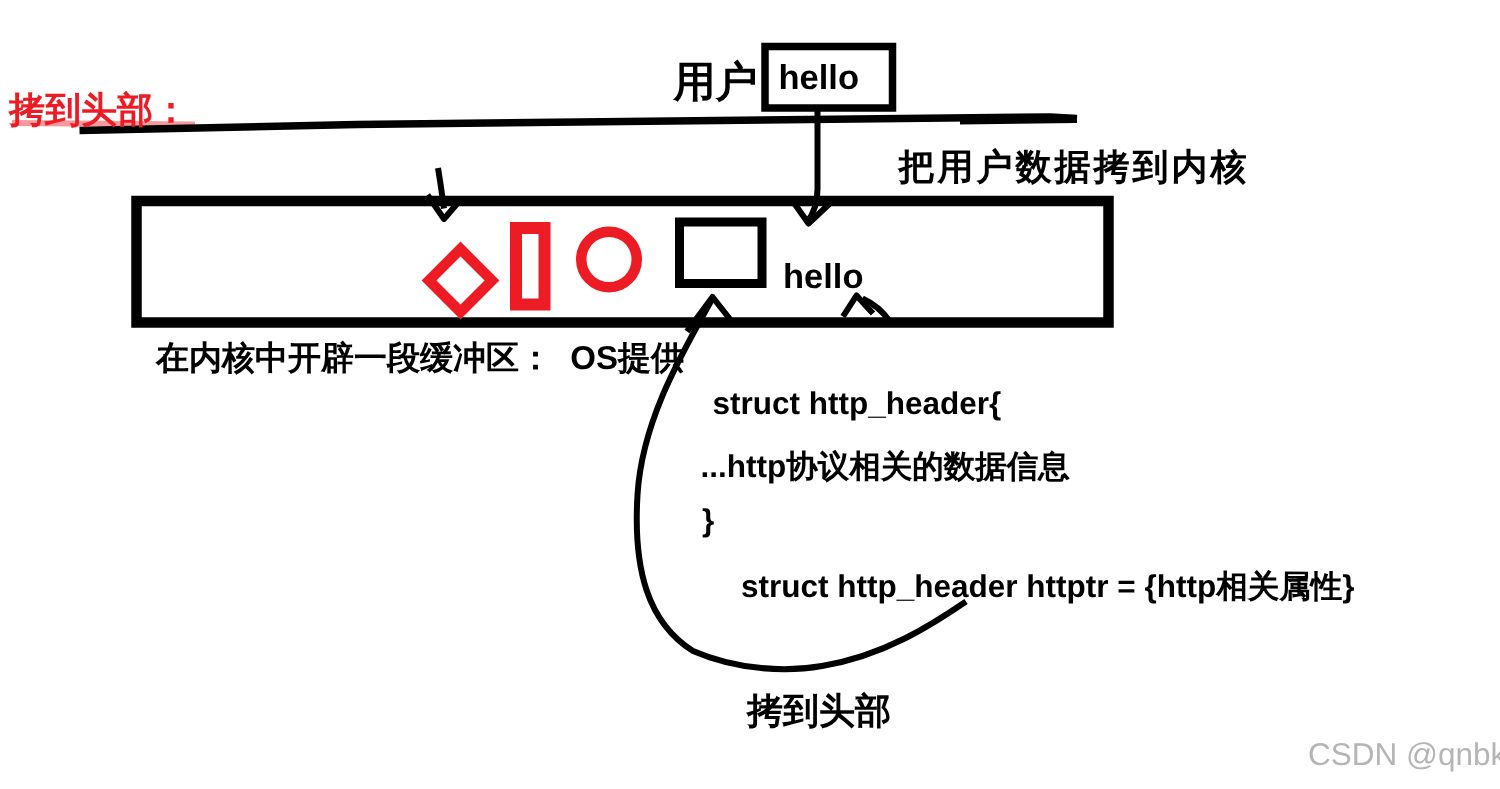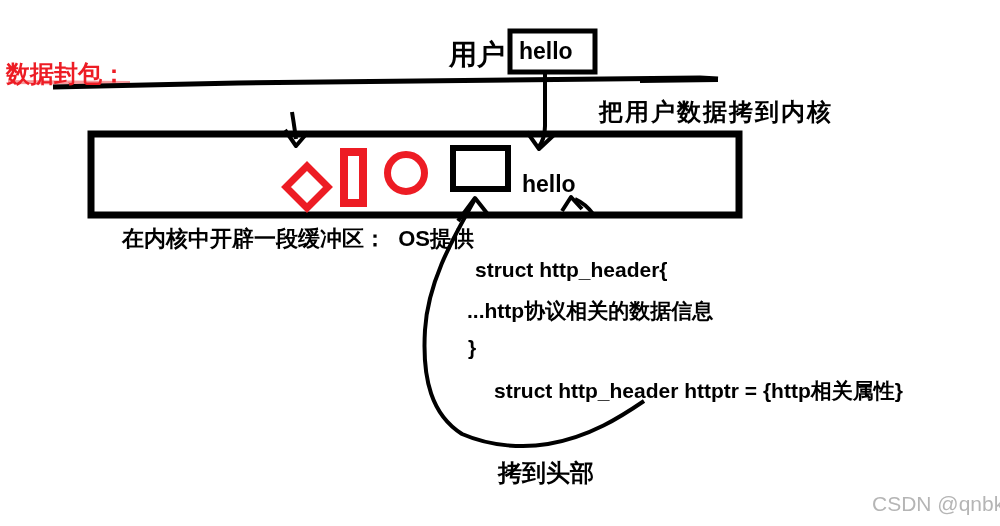--- a/index.html
+++ b/index.html
@@ -23,28 +23,28 @@
     font-weight: 700;
     color: var(--ink, #000);
     white-space: pre;
     line-height: 1.1;
   }
   .label-red { color: var(--accent-red, #ed1c24); }
   .title        { left: 6px;   top: 61px;  font-size: 24px; }
   .user-label   { left: 449px; top: 40px;  font-size: 28px; }
   .user-hello   { left: 519px; top: 39px;  font-size: 23px; }
   .copy-kernel  { left: 563px; top: 99px;  font-size: 24px; letter-spacing: 2px; margin-left: 36px; }
-  .kernel-cap   { left: 122px; top: 227px; font-size: 22px; }
+  .kernel-cap   { left: 104px; top: 227px; font-size: 22px; }
   .kernel-hello { left: 522px; top: 172px; font-size: 23px; }
   .code-line    { position: absolute; font-weight: 700; font-size: 21px; color: var(--ink, #000); white-space: pre; }
   .code-1 { left: 475px; top: 258px; }
   .code-2 { left: 467px; top: 297px; }
   .code-3 { left: 468px; top: 336px; }
   .code-4 { left: 494px; top: 377px; }
-  .copy-header  { left: 498px; top: 462px; font-size: 24px; font-family: Liberation Mono, monospace; }
+  .copy-header  { left: 498px; top: 462px; font-size: 24px; }
   .watermark {
     position: absolute;
     left: 872px; top: 492px;
     font-size: 21px;
     font-weight: 400;
     color: var(--watermark-gray, #b5b5b5);
     white-space: pre;
   }
 </style>
 </head>
@@ -84,21 +84,21 @@
       <path d="M 593 214 Q 586 204 575 199" stroke-width="4" class="stroke-ink"></path>
       <polyline points="562,211 571,197 582,209" stroke-width="4" class="stroke-ink" stroke-linejoin="round"></polyline>
     </g>
 
     <g>
       <path d="M 475 199 C 455 235, 428 280, 425 330 C 422 380, 432 415, 462 434 C 492 447, 525 448, 548 444 C 590 437, 622 416, 644 401" stroke-width="4" class="stroke-ink"></path>
       <polyline points="458,221 475,198 490,217" stroke-width="4" class="stroke-ink" stroke-linejoin="round"></polyline>
     </g>
   </svg>
 
-  <div class="label label-red title">数据封包：</div>
+  <div class="label label-red title">拷到头部：</div>
 
   <div class="label user-label">用户</div>
   <div class="label user-hello">hello</div>
 
   <div class="label copy-kernel">把用户数据拷到内核</div>
 
   <div class="label kernel-cap">在内核中开辟一段缓冲区：  OS提供</div>
   <div class="label kernel-hello">hello</div>
 
   <div class="code-line code-2">...http协议相关的数据信息</div>

